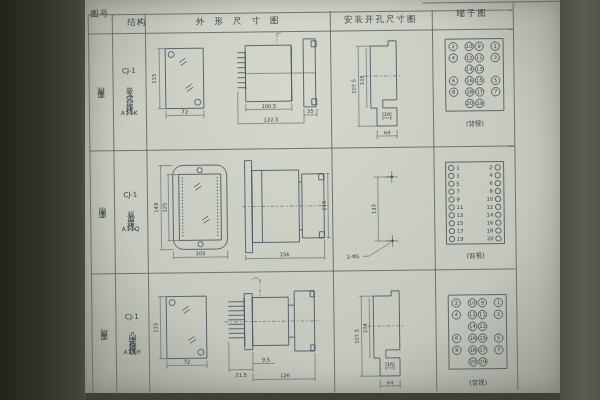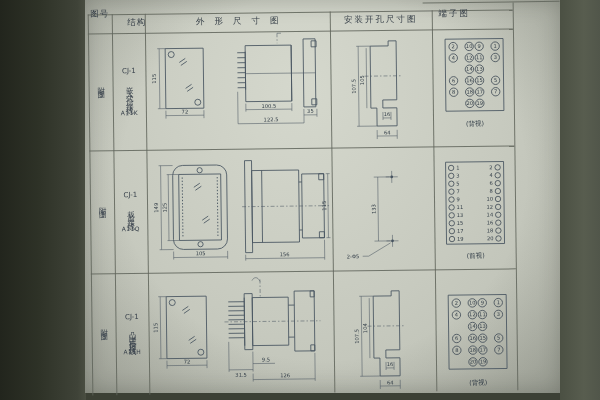--- a/index.html
+++ b/index.html
@@ -58,21 +58,21 @@
     <div class="hl" style="left:90px;top:31px;width:425px"></div>
     <div class="hl" style="left:90px;top:148px;width:425px"></div>
     <div class="hl" style="left:90px;top:271px;width:425px"></div>
 
     <div class="partial-top"></div>
 
     <div class="th" style="left:90px;top:6px;width:24px;letter-spacing:1px">图号</div>
     <div class="th" style="left:114px;top:15px;width:50px;letter-spacing:1px">结构</div>
     <div class="th" style="left:147px;top:15px;width:185px;letter-spacing:10px;text-indent:10px">外形尺寸图</div>
     <div class="th" style="left:332px;top:15px;width:102px;letter-spacing:2px">安装开孔尺寸图</div>
-    <div class="th" style="left:416px;top:10px;width:81px;letter-spacing:2px">端子图</div>
+    <div class="th" style="left:434px;top:10px;width:81px;letter-spacing:2px">端子图</div>
 
     <div class="cell col-fig" style="top:31px;height:117px">
       <span class="figtext">附图3</span>
     </div>
     <div class="cell col-str" style="top:31px;height:117px">
       <span class="model">CJ-1</span>
       <span class="vtext">嵌入式后接线</span>
       <span class="code">A11K</span>
     </div>
 

